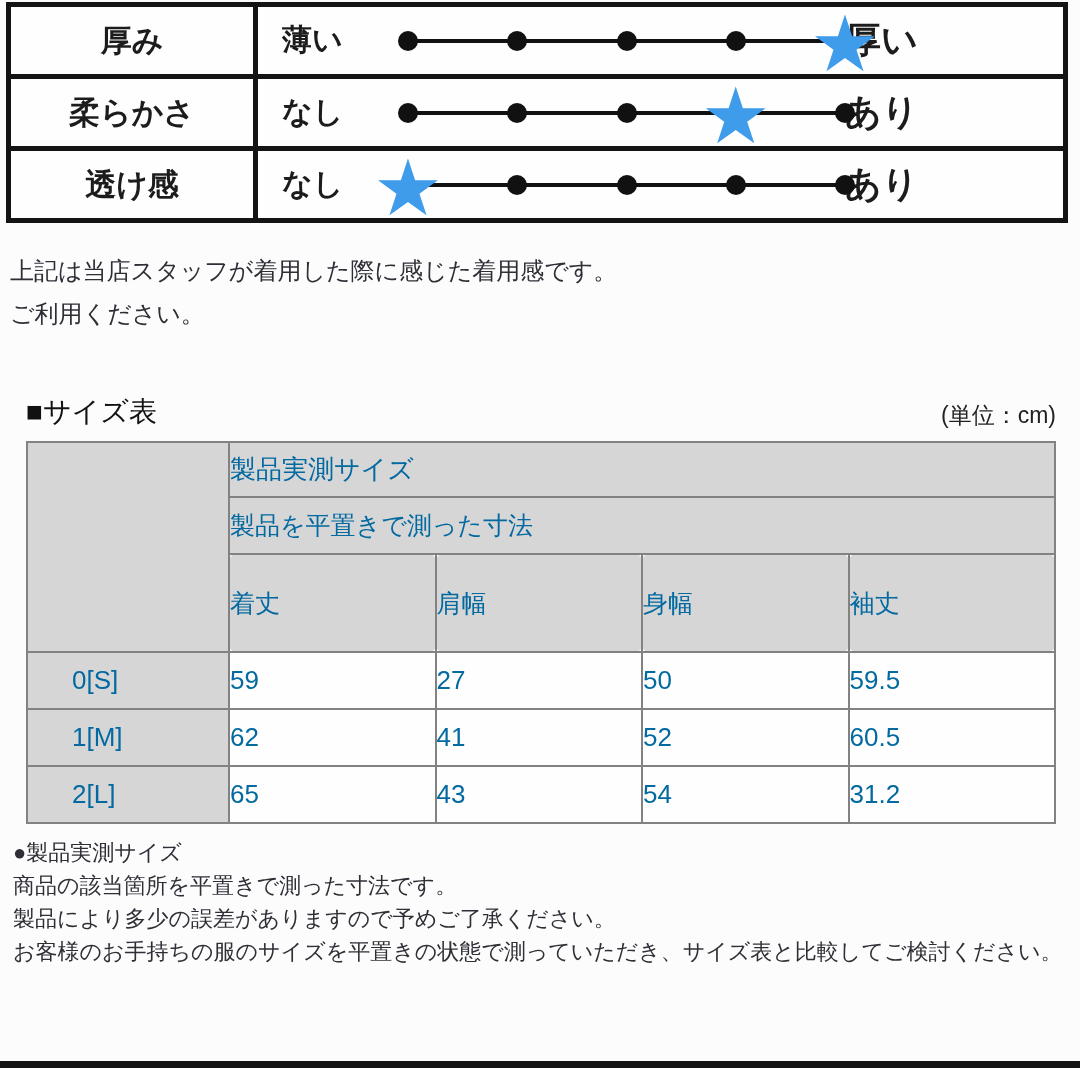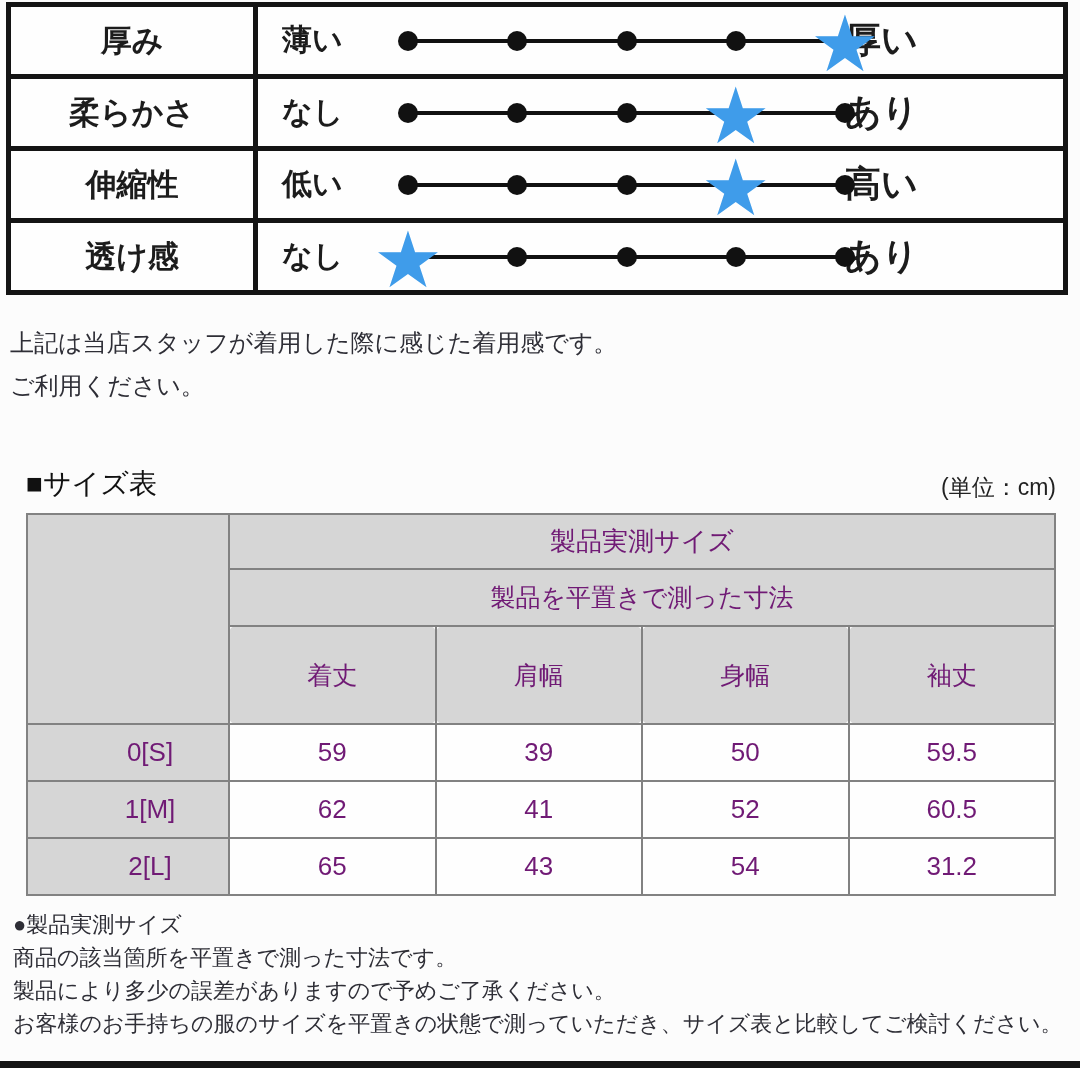--- a/index.html
+++ b/index.html
@@ -95,24 +95,24 @@
   .size-unit { font-size: 23px; color: #222; }
 
   .size-table {
     border-collapse: collapse;
     table-layout: fixed;
     width: 1030px;
     margin: 10px 0 0 26px;
   }
   .size-table th, .size-table td {
     border: 2px solid #828282;
-    text-align: center;
+    text-align: left;
     vertical-align: middle;
     font-weight: normal;
-    color: #701a75;
+    color: #0369a1;
   }
   .size-table .hdr { background: #d6d6d6; }
   .row-h1 { height: 55px; }
   .row-h2 { height: 57px; }
   .row-h3 { height: 98px; }
   .row-data { height: 57px; }
   .cell-title { font-weight: bold; font-size: 26px; color: #1e1e1e; }
   .cell-sub { font-size: 25px; }
   .cell-col { font-size: 25px; border-radius: 7px; }
   .size-label { background: #d6d6d6; font-size: 26px; padding-left: 44px; }
@@ -163,37 +163,20 @@
             <span class="feel-left">なし</span>
             <div class="scale">
               <div class="scale-line"></div>
               <span class="scale-dot" style="left: 0%;"></span>
               <span class="scale-dot" style="left: 25%;"></span>
               <span class="scale-dot" style="left: 50%;"></span>
               <span class="scale-star" style="left: 75%; color: rgb(63, 156, 234);">★</span>
               <span class="scale-dot" style="left: 100%;"></span>
             </div>
             <span class="feel-right">あり</span>
-          </div>
-        </td>
-      </tr>
-      <tr>
-        <td class="feel-name-cell">伸縮性</td>
-        <td class="feel-content-cell">
-          <div class="feel-flex">
-            <span class="feel-left">低い</span>
-            <div class="scale">
-              <div class="scale-line"></div>
-              <span class="scale-dot" style="left: 0%;"></span>
-              <span class="scale-dot" style="left: 25%;"></span>
-              <span class="scale-dot" style="left: 50%;"></span>
-              <span class="scale-star" style="left: 75%; color: rgb(63, 156, 234);">★</span>
-              <span class="scale-dot" style="left: 100%;"></span>
-            </div>
-            <span class="feel-right">高い</span>
           </div>
         </td>
       </tr>
       <tr>
         <td class="feel-name-cell">透け感</td>
         <td class="feel-content-cell">
           <div class="feel-flex">
             <span class="feel-left">なし</span>
             <div class="scale">
               <div class="scale-line"></div>
@@ -233,21 +216,21 @@
       <td class="hdr cell-col col-meas">着丈</td>
       <td class="hdr cell-col col-meas">肩幅</td>
       <td class="hdr cell-col col-meas">身幅</td>
       <td class="hdr cell-col col-meas">袖丈</td>
     </tr>
   </tbody>
   <tbody id="size-tbody">
       <tr class="row-data">
         <td class="size-label col-first">0[S]</td>
         <td class="size-value col-meas">59</td>
-        <td class="size-value col-meas">39</td>
+        <td class="size-value col-meas">27</td>
         <td class="size-value col-meas">50</td>
         <td class="size-value col-meas">59.5</td>
       </tr>
       <tr class="row-data">
         <td class="size-label col-first">1[M]</td>
         <td class="size-value col-meas">62</td>
         <td class="size-value col-meas">41</td>
         <td class="size-value col-meas">52</td>
         <td class="size-value col-meas">60.5</td>
       </tr>

